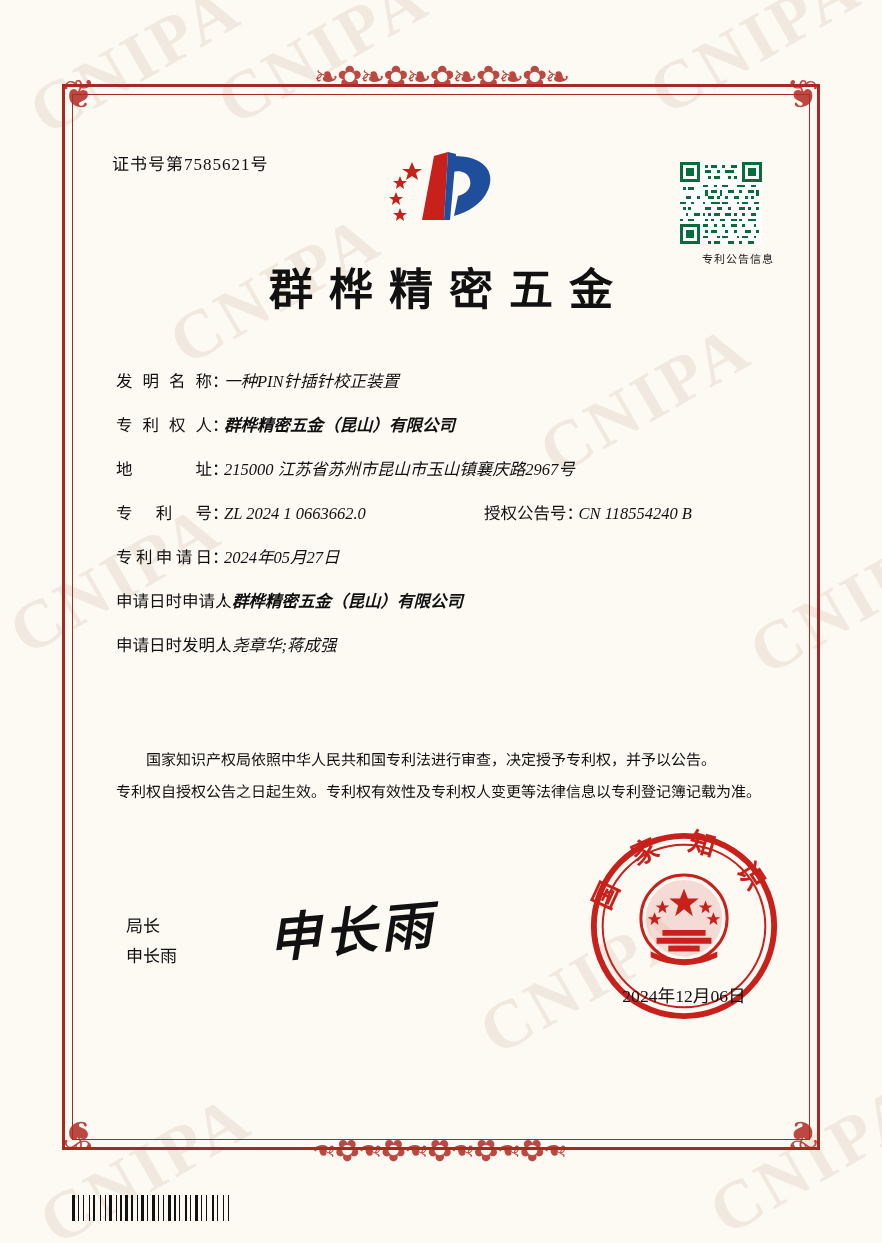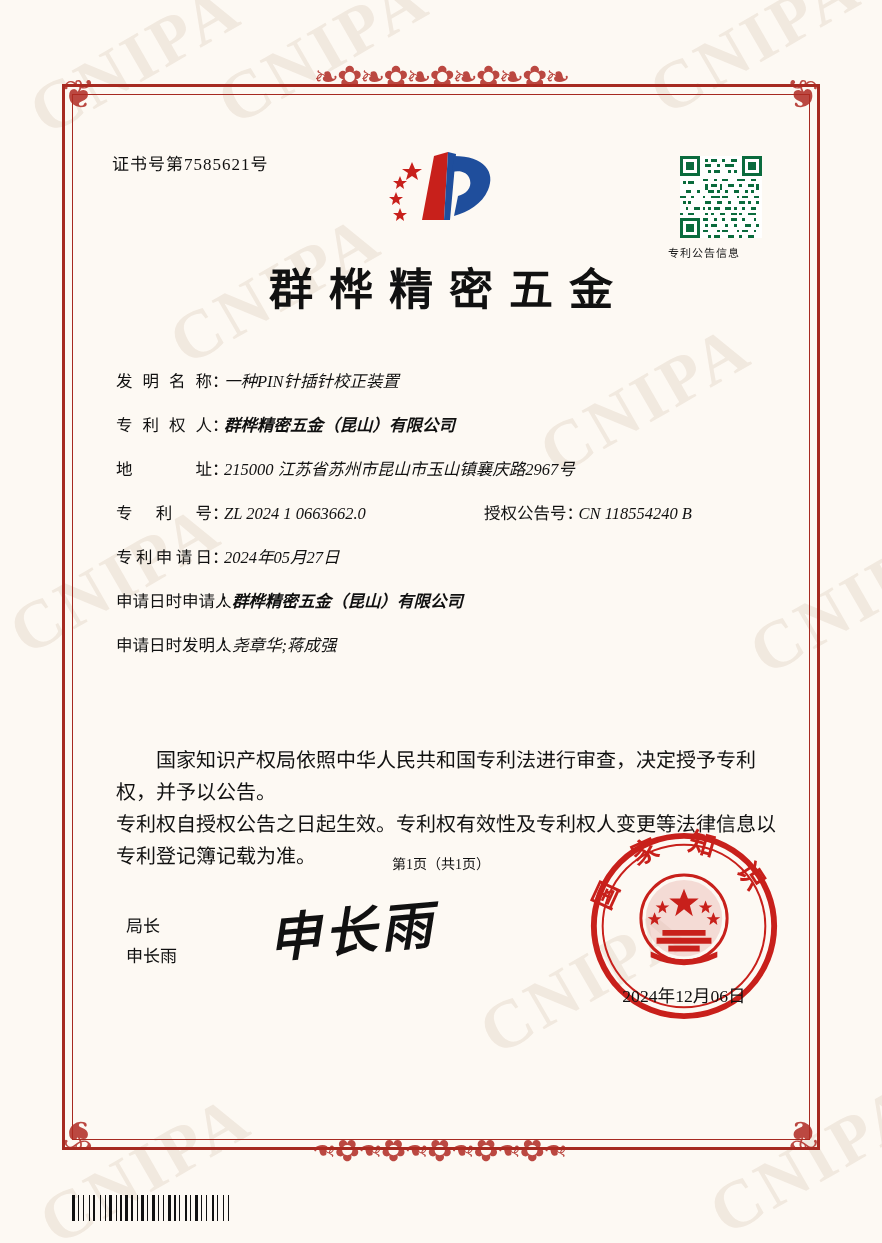--- a/index.html
+++ b/index.html
@@ -90,23 +90,23 @@
   .logo{
     position:absolute;
     left:50%;top:52px;
     transform:translateX(-50%);
     width:150px;height:96px;
   }
 
   
   .qr-block{
     position:absolute;
-    right:36px;top:62px;
+    right:36px;top:68px;
     width:106px;
-    text-align:left;
+    text-align:right;
   }
   .qr-img{
     width:82px;height:82px;
     margin:0 auto;
     display:block;
   }
   .qr-label{
     margin-top:6px;
     font-size:11px;
     color:#222;
@@ -157,21 +157,21 @@
     position:absolute;
     left:368px;top:0;
   }
   .right-col .lbl2{display:inline-block;}
 
   
   .para{
     position:absolute;
     left:44px;top:650px;
     width:660px;
-    font-size:20px;
+    font-size:15px;
     line-height:32px;
     color:#111;
   }
   .para p{margin:0;}
   .para .indent{text-indent:2em;}
 
   
   .sig-block{
     position:absolute;
     left:54px;top:818px;
@@ -421,21 +421,20 @@
     <defs>
       <path id="sealArc" d="M 24 100 A 76 76 0 1 1 176 100"></path>
       <path id="sealArcBottom" d="M 30 108 A 70 70 0 0 0 170 108"></path>
     </defs>
     <text font-family="'Liberation Serif', serif" font-size="27" font-weight="700" fill="#c8201b" letter-spacing="10">
       <textPath href="#sealArc" startOffset="6%">国 家 知 识 产 权 局</textPath>
     </text>
     <text x="100" y="178" text-anchor="middle" font-family="'Liberation Serif', serif" font-size="18" fill="#111" id="seal-date">2024年12月06日</text>
   </svg>
 
-  <div class="footer">第1页（共1页）</div>
 </div>
 
 <div class="barcode" id="barcode">
     <i style="width: 3px;"></i>
     <i style="width: 1px; background: transparent;"></i>
     <i style="width: 1px;"></i>
     <i style="width: 2px; background: transparent;"></i>
     <i style="width: 1px;"></i>
     <i style="width: 3px; background: transparent;"></i>
     <i style="width: 1px;"></i>

